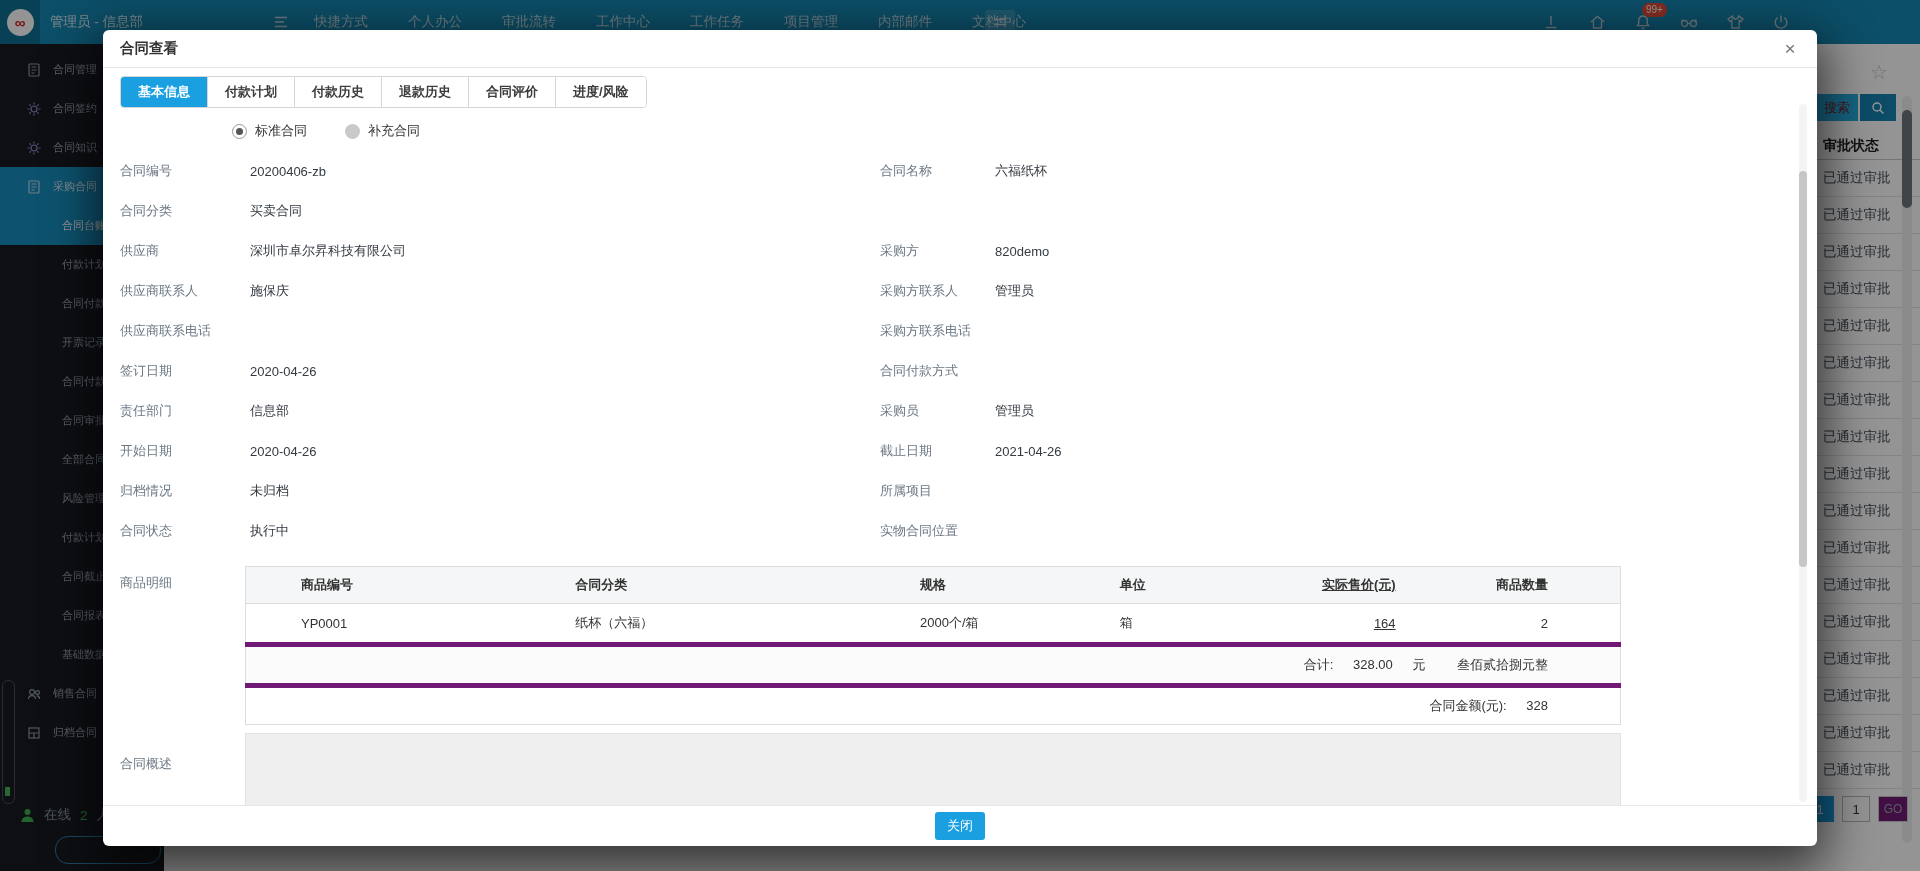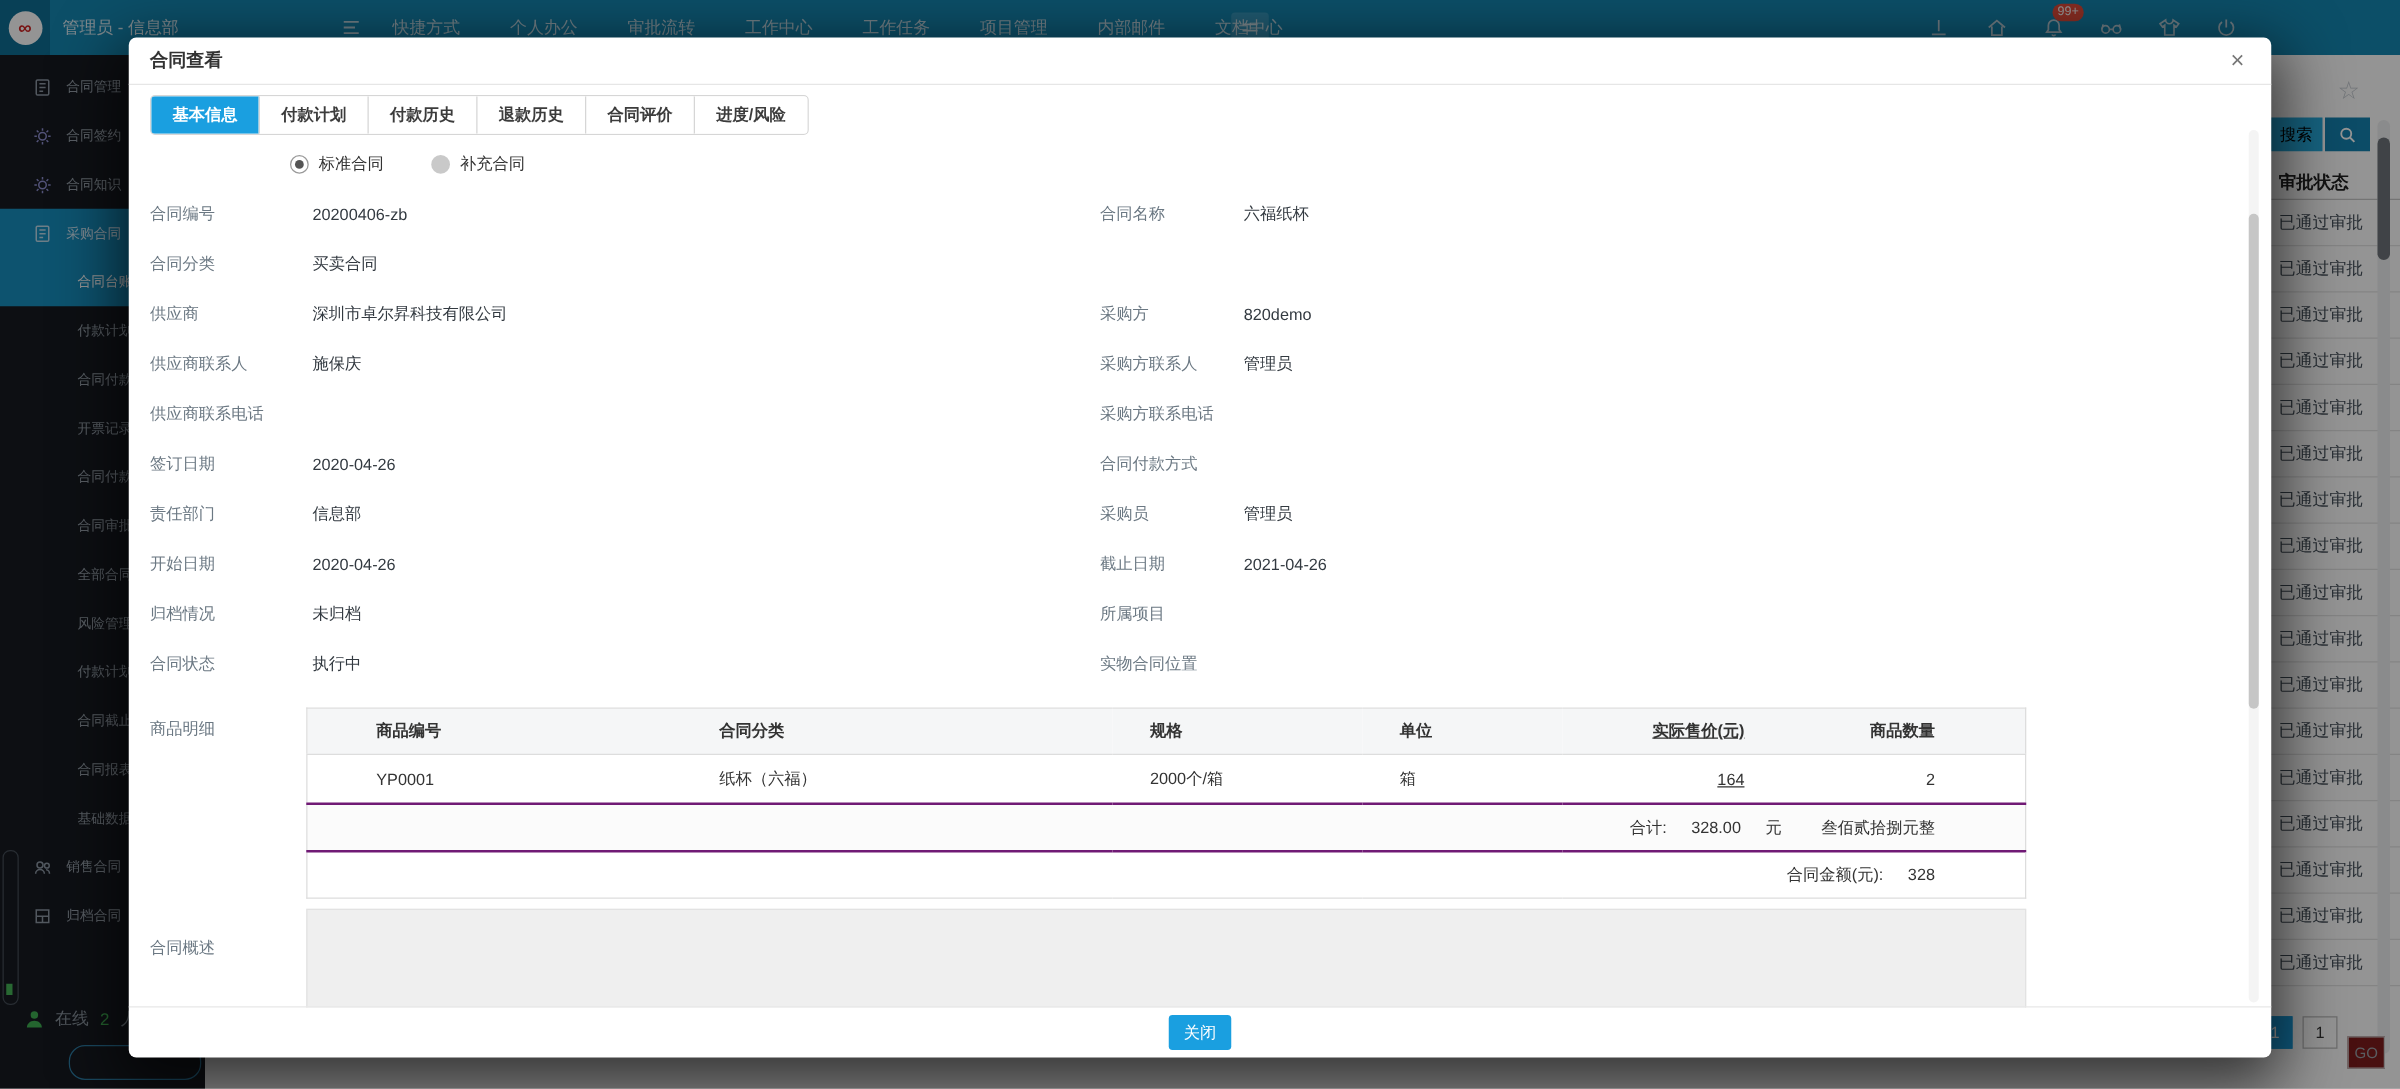--- a/index.html
+++ b/index.html
@@ -35,38 +35,38 @@
   .side-pill{position:absolute;left:2px;top:636px;width:11px;height:122px;border:1px solid #454d57;border-radius:6px;}
   .side-pill::after{content:"";position:absolute;left:2px;bottom:7px;width:5px;height:9px;background:#45b457;}
   .online{position:absolute;left:20px;top:762px;display:flex;align-items:center;gap:9px;
           color:#8a949e;font-size:13.5px;}
   .online .cnt{color:#3fae52;}
   .mini-box{position:absolute;left:55px;top:792px;width:104px;height:26px;border:1px solid #2e7fa8;border-radius:13px;}
   
   .content{position:absolute;left:164px;top:44px;right:0;bottom:0;background:#ffffff;z-index:1;}
   .star{position:absolute;right:32px;top:16px;color:#c3c9cf;font-size:20px;cursor:pointer;}
   .search-row{position:absolute;right:24px;top:50px;display:flex;gap:2px;}
-  .search-btn{width:42px;height:27px;background:#26abdd;color:#000000;font-size:13px;
+  .search-btn{width:42px;height:27px;background:#26abdd;color:#7f1d1d;font-size:13px;
               display:flex;align-items:center;justify-content:center;cursor:pointer;}
   .search-ico{width:36px;height:27px;background:#1584b1;display:flex;align-items:center;justify-content:center;cursor:pointer;}
   .status-col{position:absolute;left:1643px;right:0;top:87px;border-left:1px solid #e0e0e0;}
   .status-head{height:28px;line-height:28px;padding-left:15px;font-size:14px;font-weight:bold;color:#222;
                border-bottom:1px solid #c9c9c9;}
   .bg-row{height:36px;line-height:36px;padding-left:15px;font-size:13.5px;color:#434e58;
           border-bottom:1px solid #e4e4e4;}
   .vscroll-track{position:absolute;right:8px;top:52px;bottom:28px;width:10px;background:#eef0f1;border-radius:5px;}
   .vscroll-thumb{position:absolute;right:8px;top:66px;width:10px;height:98px;background:#6f747a;border-radius:5px;cursor:pointer;}
   .pager{position:absolute;right:12px;top:752px;display:flex;gap:8px;align-items:center;}
   .pg{width:28px;height:26px;display:flex;align-items:center;justify-content:center;font-size:13px;
       border:1px solid #cccccc;color:#555;cursor:pointer;box-sizing:border-box;}
   .pg.active{background:#1a9fe0;border-color:#1a9fe0;color:#fff;}
   .pg-input{width:28px;height:26px;border:1px solid #bbb;text-align:center;font-size:13px;color:#333;
             box-sizing:border-box;padding:0;background:#fff;}
   .pg-go{width:30px;height:26px;display:flex;align-items:center;justify-content:center;font-size:12px;
-         background:#7f1d1d;border:1px solid #ccc;color:#9aa0a6;cursor:pointer;box-sizing:border-box;margin-top:33px;}
+         background:#701a75;border:1px solid #ccc;color:#9aa0a6;cursor:pointer;box-sizing:border-box;}
   
   .overlay{position:absolute;inset:0;background:rgba(0,0,0,0.42);z-index:3;}
   .modal{position:absolute;left:103px;top:30px;width:1714px;height:816px;background:#fff;border-radius:6px;
          z-index:4;box-shadow:0 15px 50px 8px rgba(0,0,0,0.65);}
   .m-head{height:37px;border-bottom:1px solid #e6e6e6;display:flex;align-items:center;padding-left:17px;
           font-size:14.5px;font-weight:bold;color:#333;}
   .m-close{position:absolute;right:14px;top:6px;width:26px;height:26px;text-align:center;line-height:26px;
            font-size:19px;color:#777;cursor:pointer;}
   .m-tabs{display:inline-flex;margin:8px 0 0 17px;border:1px solid #d6d6d6;border-radius:4px;overflow:hidden;}
   .m-tab{padding:0 17px;height:30px;line-height:30px;font-size:13px;font-weight:bold;color:#3c3c3c;
@@ -81,21 +81,21 @@
   .radio-row{grid-column:2 / span 3;display:flex;gap:38px;align-items:center;margin-left:-18px;}
   .radio-opt{display:flex;align-items:center;gap:8px;font-size:13px;color:#333;cursor:pointer;}
   .radio{width:15px;height:15px;border-radius:50%;box-sizing:border-box;position:relative;}
   .radio.sel{border:1px solid #9a9a9a;background:#fff;}
   .radio.sel::after{content:"";position:absolute;left:3px;top:3px;width:7px;height:7px;border-radius:50%;background:#555;}
   .radio.unsel{background:#c9c9c9;}
   .detail{display:flex;margin-left:17px;margin-top:15px;}
   .detail-label{width:125px;padding-top:8px;}
   .dtable{width:1376px;border-collapse:collapse;font-size:13px;color:#333;border:1px solid #dddddd;}
   .dtable th{background:#f5f6f7;font-weight:bold;height:34px;text-align:left;border-bottom:1px solid #dddddd;}
-  .dtable td{height:36px;border-bottom:2px solid #701a75;}
+  .dtable td{height:36px;border-bottom:5px solid #701a75;}
   .dtable th:nth-child(1),.dtable td:nth-child(1){padding-left:55px;}
   .dtable th:nth-child(2),.dtable td:nth-child(2){padding-left:55px;}
   .dtable th:nth-child(3),.dtable td:nth-child(3){padding-left:30px;margin-top:16px;}
   .dtable th:nth-child(4),.dtable td:nth-child(4){padding-left:30px;}
   .dtable th:nth-child(5),.dtable td:nth-child(5){text-align:right;padding-right:24px;text-decoration:underline;}
   .dtable th:nth-child(6),.dtable td:nth-child(6){text-align:right;padding-right:72px;}
   .sumrow td{height:34px;background:#fbfbfb;text-align:right !important;padding-right:72px !important;}
   .amtrow td{height:34px;text-align:right !important;padding-right:72px !important;border-bottom:none;}
   .gapL{margin-left:16px;} .gapM{margin-left:28px;}
   .overview{display:flex;margin-left:17px;margin-top:8px;}

